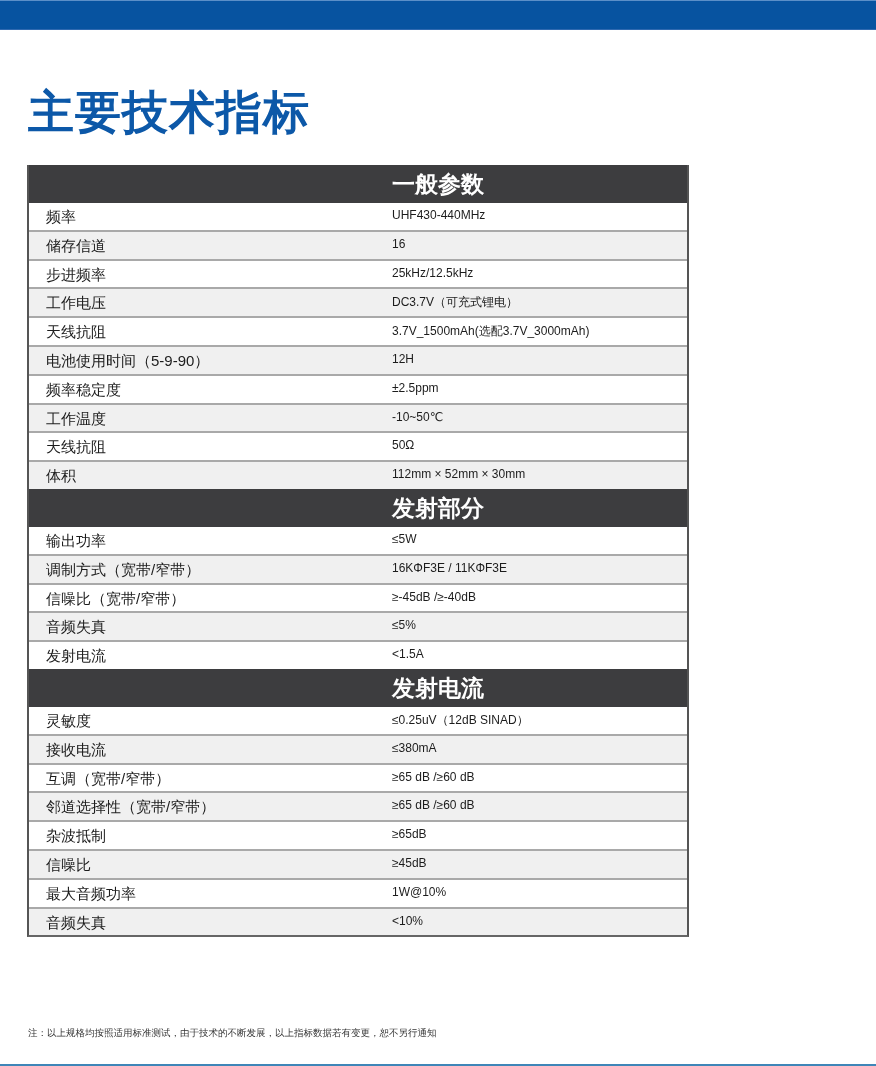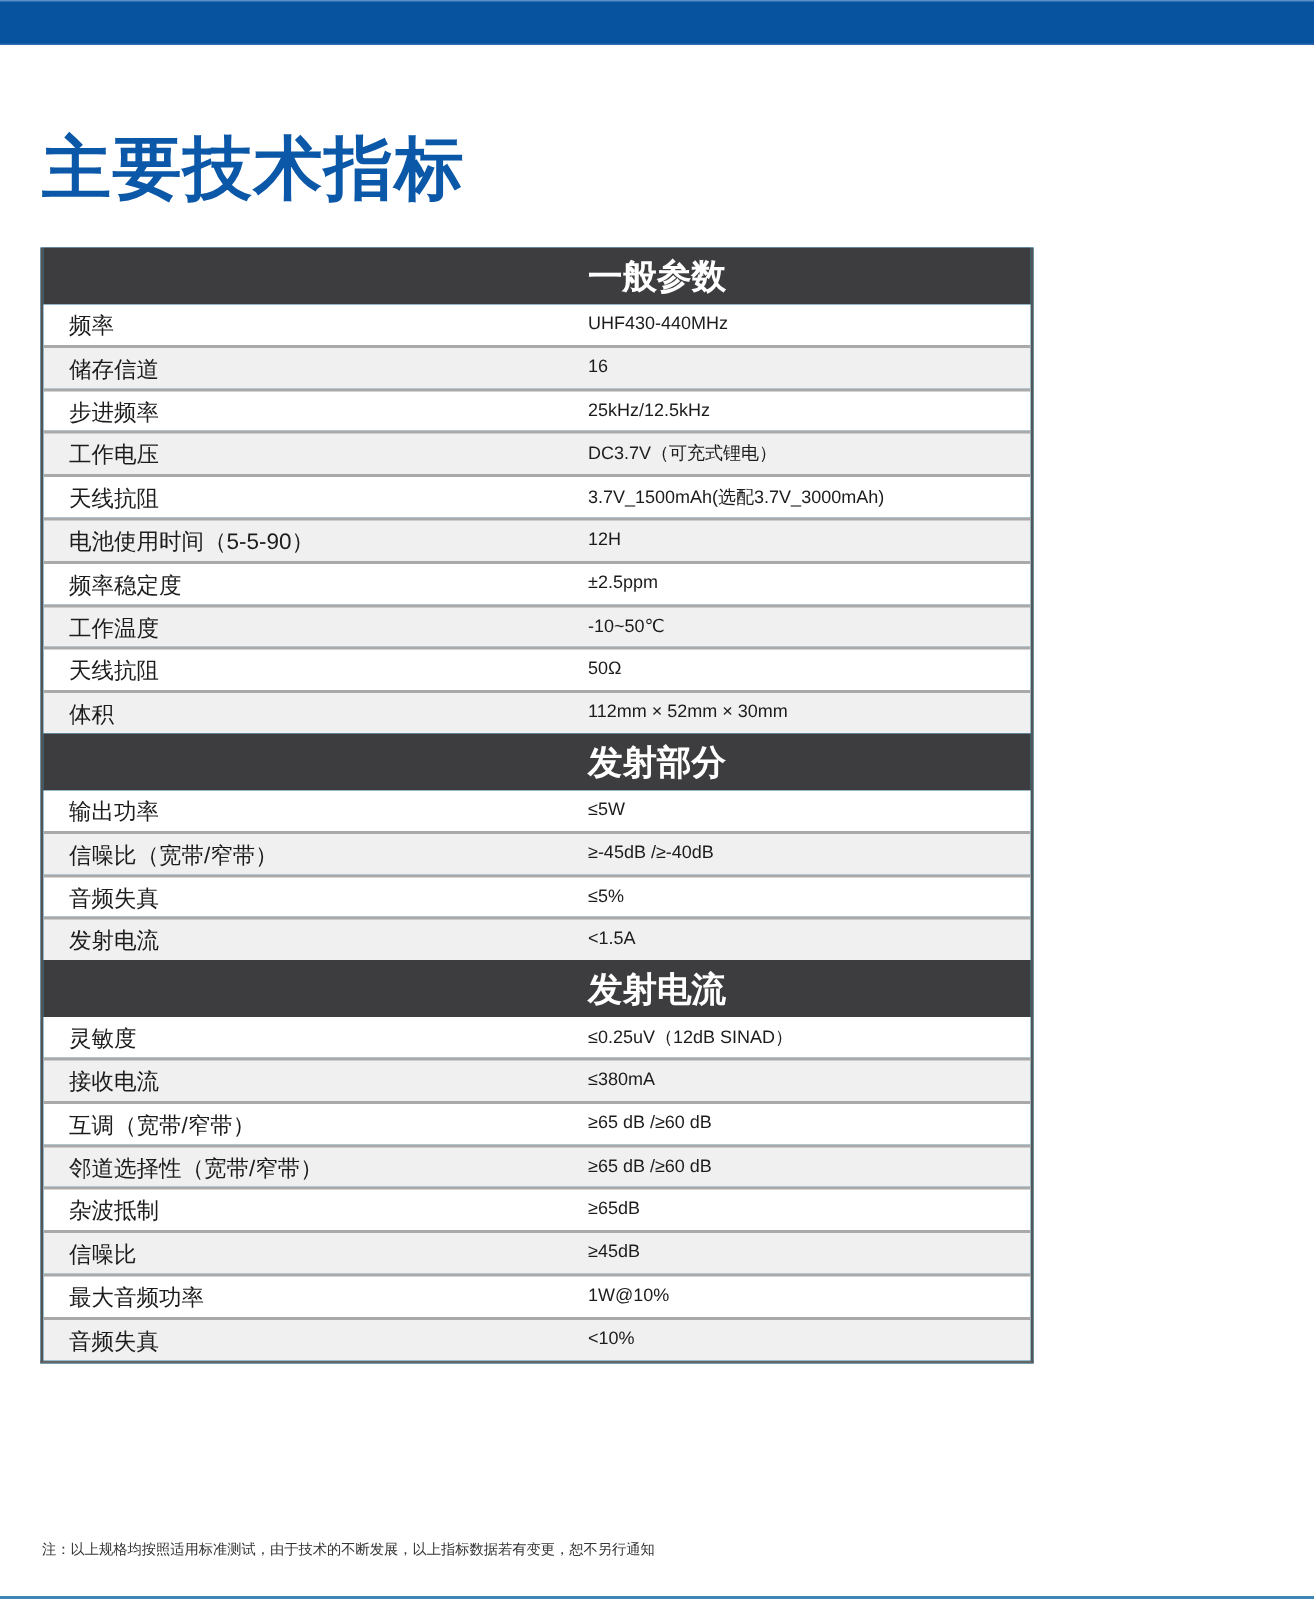--- a/index.html
+++ b/index.html
@@ -92,21 +92,21 @@
         </div>
       <div class="row">
           <span class="label">工作电压</span>
           <span class="value">DC3.7V（可充式锂电）</span>
         </div>
       <div class="row">
           <span class="label">天线抗阻</span>
           <span class="value">3.7V_1500mAh(选配3.7V_3000mAh)</span>
         </div>
       <div class="row">
-          <span class="label">电池使用时间（5-5-90）</span>
+          <span class="label">电池使用时间（5-9-90）</span>
           <span class="value">12H</span>
         </div>
       <div class="row">
           <span class="label">频率稳定度</span>
           <span class="value">±2.5ppm</span>
         </div>
       <div class="row">
           <span class="label">工作温度</span>
           <span class="value">-10~50℃</span>
         </div>
@@ -122,20 +122,24 @@
   </div>
 
   <div class="section">
     <div class="section-header">
       <span>发射部分</span>
     </div>
     <div class="rows">
       <div class="row first">
           <span class="label">输出功率</span>
           <span class="value">≤5W</span>
+        </div>
+      <div class="row">
+          <span class="label">调制方式（宽带/窄带）</span>
+          <span class="value">16KΦF3E / 11KΦF3E</span>
         </div>
       <div class="row">
           <span class="label">信噪比（宽带/窄带）</span>
           <span class="value">≥-45dB /≥-40dB</span>
         </div>
       <div class="row">
           <span class="label">音频失真</span>
           <span class="value">≤5%</span>
         </div>
       <div class="row">

